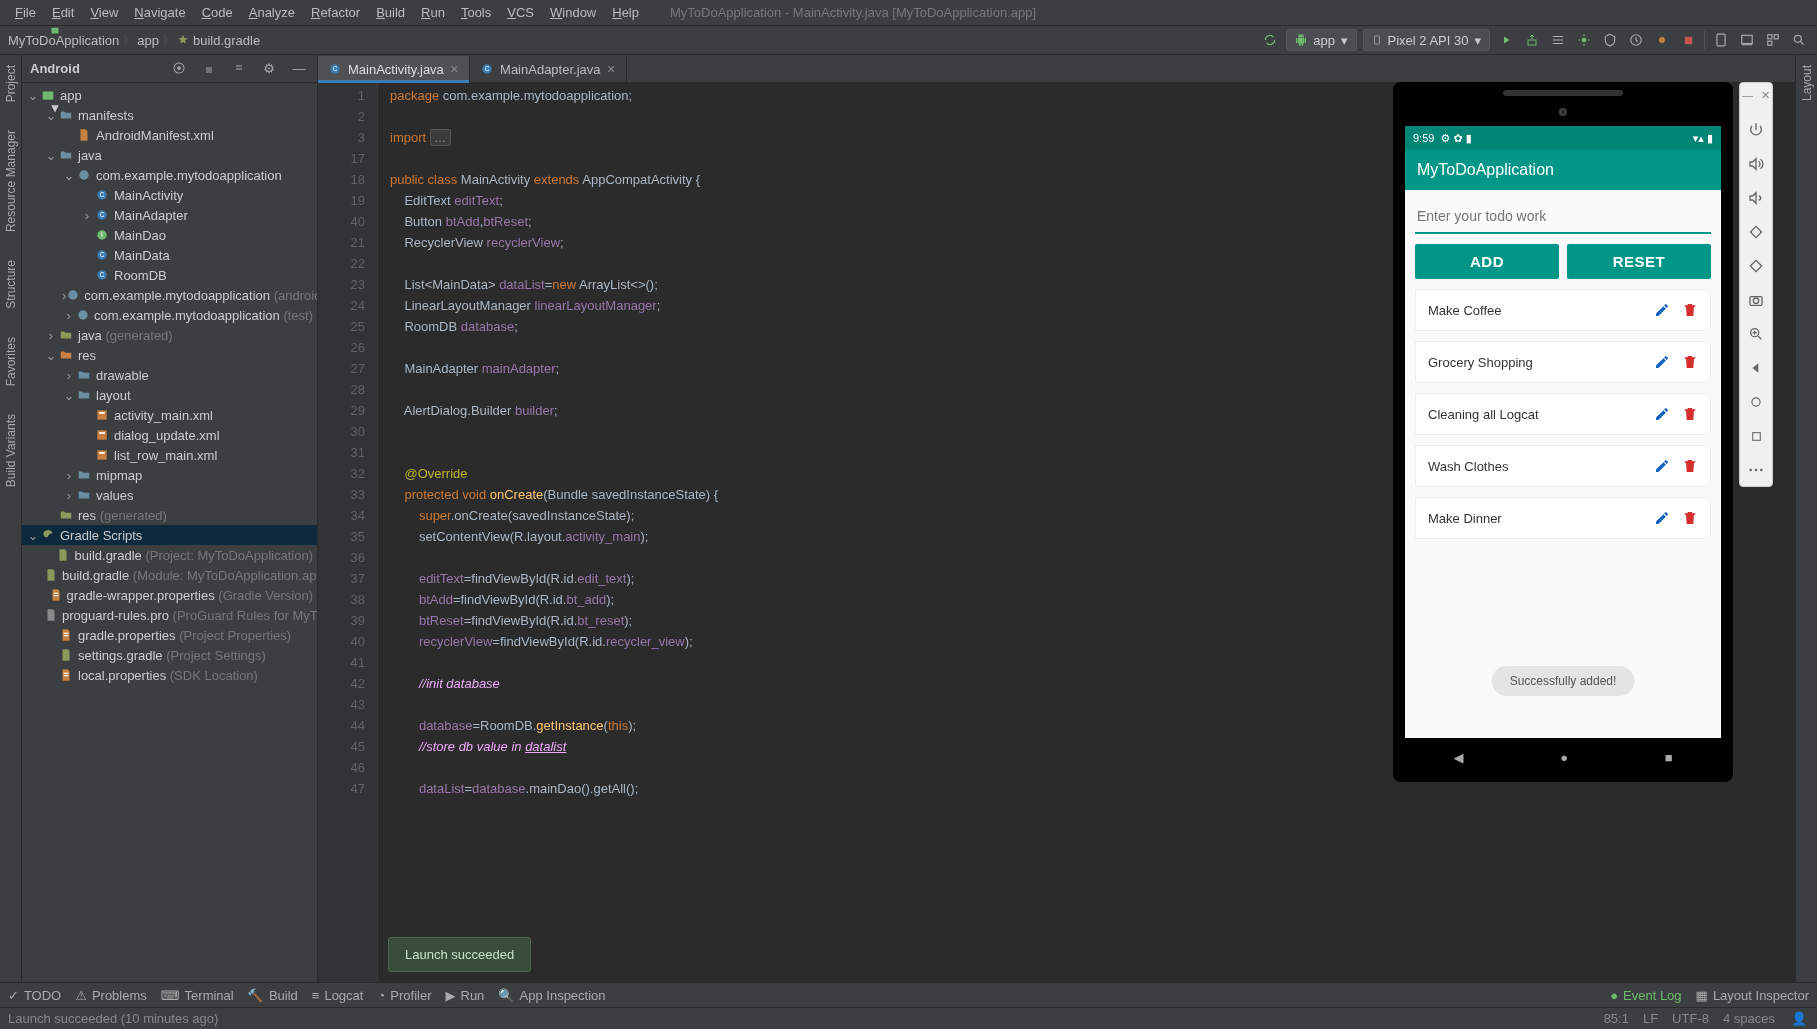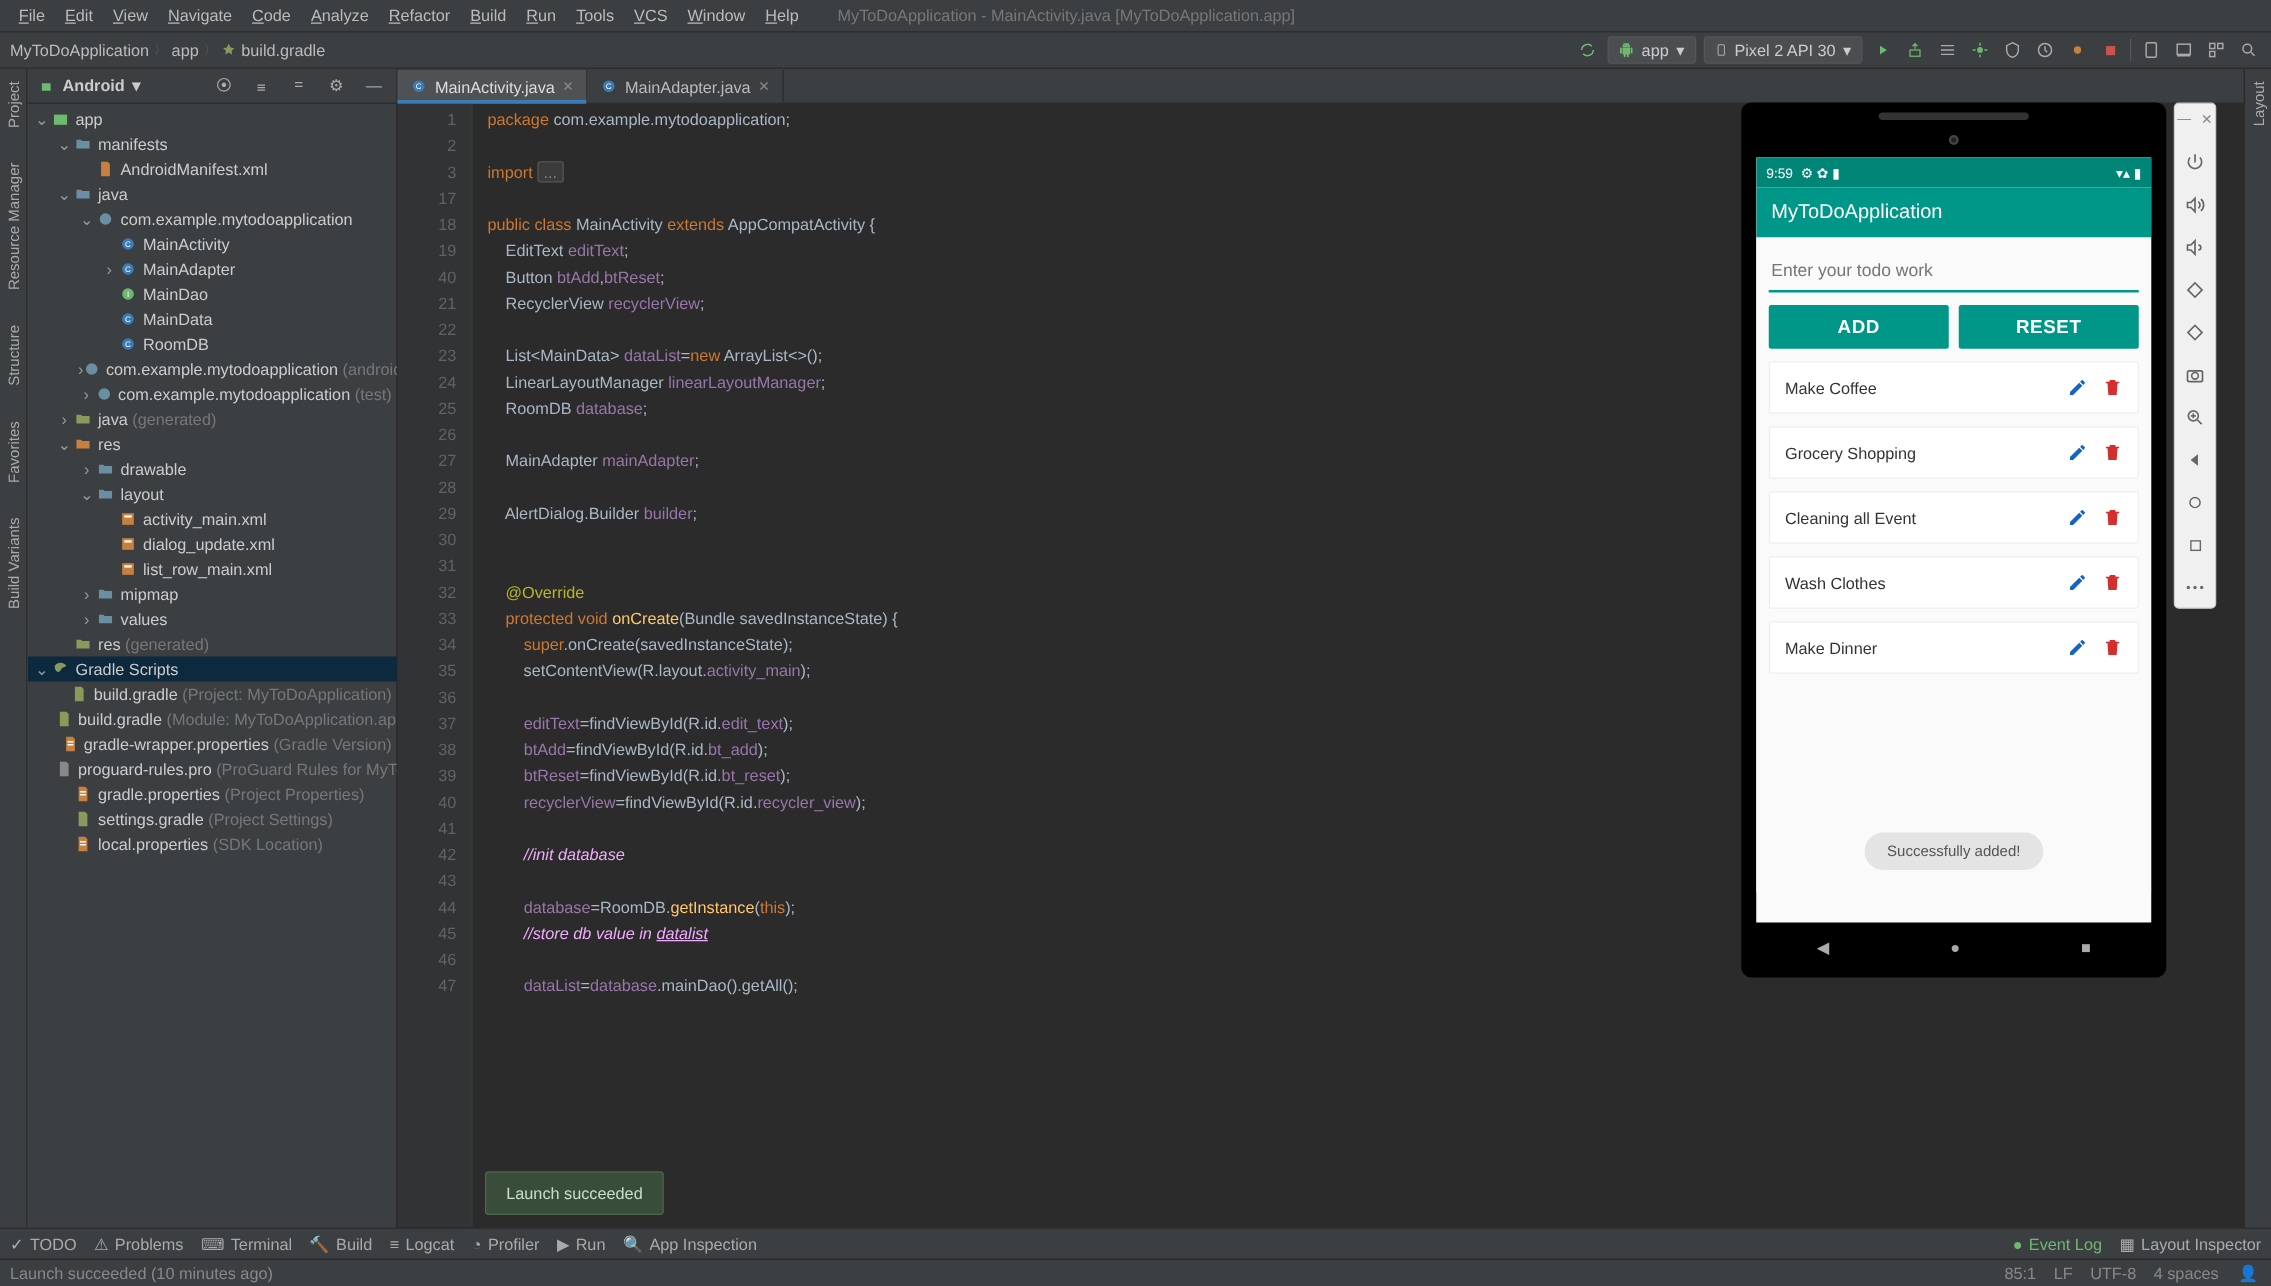--- a/index.html
+++ b/index.html
@@ -26,21 +26,21 @@
 #main { display:flex; height:calc(100% - 26px - 29px - 25px - 22px); }
 
 
 .vgutter { width:22px; background:#3c3f41; border-right:1px solid #2a2a2a; display:flex; flex-direction:column; align-items:center; padding-top:6px; gap:20px;}
 .vgutter.right{border-right:none;border-left:1px solid #2a2a2a;}
 .vlabel { writing-mode:vertical-rl; transform:rotate(180deg); color:#aaa; font-size:12px; padding:4px 0; display:flex; align-items:center; gap:4px;}
 
 
 #project { width:296px; background:#3c3f41; border-right:1px solid #2a2a2a; display:flex; flex-direction:column;}
 #project .phead { height:28px; display:flex; align-items:center; padding:0 8px; justify-content:space-between; border-bottom:1px solid #2a2a2a;}
-#project .phead .droid { display:flex; align-items:center; gap:6px; font-weight:bold; color:#ccc;}
+#project .phead .droid { display:flex; align-items:center; gap:24px; font-weight:bold; color:#ccc;flex-direction:column;}
 #project .phead .hicons { display:flex; gap:10px;}
 #project .tree { flex:1; overflow:auto; padding:2px 0;}
 .tnode { display:flex; align-items:center; height:20px; padding-right:4px; white-space:nowrap; cursor:default;}
 .tnode.sel { background:#0d293e; }
 .tw { width:14px; display:inline-flex; justify-content:center; color:#999;}
 .tic { width:16px; height:16px; display:inline-flex; align-items:center; justify-content:center; margin-right:4px;}
 .tlab { color:#ccc; }
 .tlab .dim{color:#777;}
 
 
@@ -706,21 +706,21 @@
                   </svg>
                 </span>
                 <span>
                   <svg width="16" height="16" viewBox="0 0 24 24" fill="#d32f2f">
                     <path d="M6 7h12l-1 14H7L6 7zm3-4h6l1 2h4v2H4V5h4l1-2z"></path>
                   </svg>
                 </span>
               </span>
             </div>
             <div class="todoitem">
-              <span>Cleaning all Event</span>
+              <span>Cleaning all Logcat</span>
               <span class="acts">
                 <span>
                   <svg width="16" height="16" viewBox="0 0 24 24" fill="#1565c0">
                     <path d="M3 17.25V21h3.75L17.81 9.94l-3.75-3.75L3 17.25zM20.71 7.04a1 1 0 000-1.41l-2.34-2.34a1 1 0 00-1.41 0l-1.83 1.83 3.75 3.75 1.83-1.83z"></path>
                   </svg>
                 </span>
                 <span>
                   <svg width="16" height="16" viewBox="0 0 24 24" fill="#d32f2f">
                     <path d="M6 7h12l-1 14H7L6 7zm3-4h6l1 2h4v2H4V5h4l1-2z"></path>
                   </svg>

